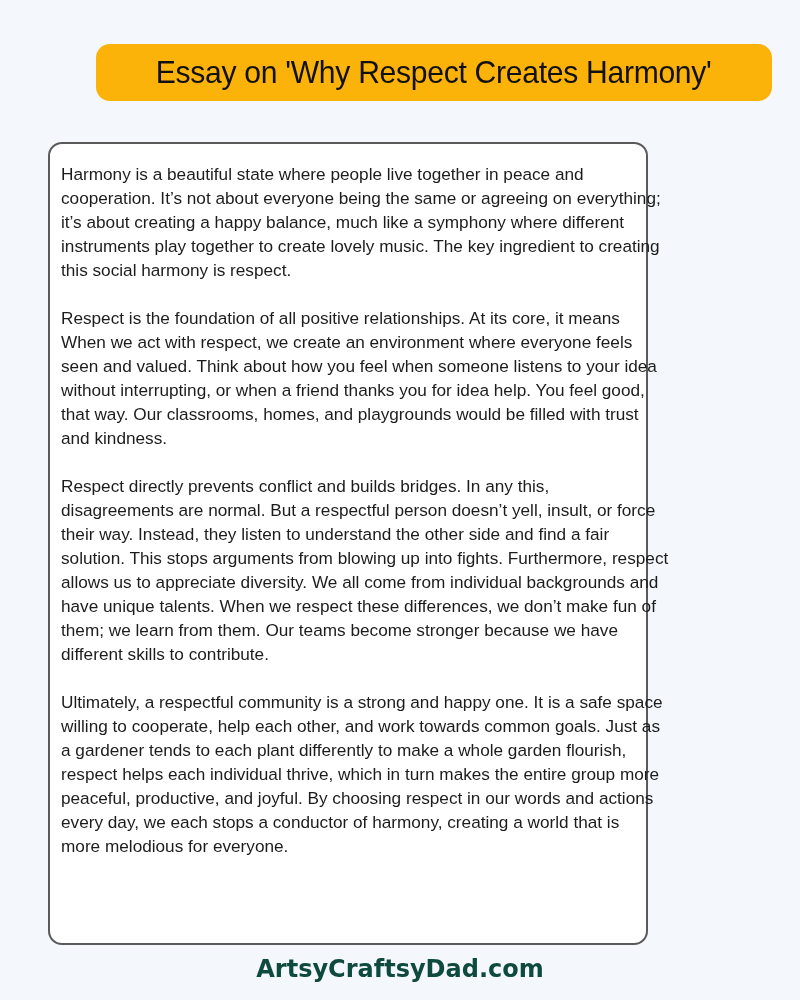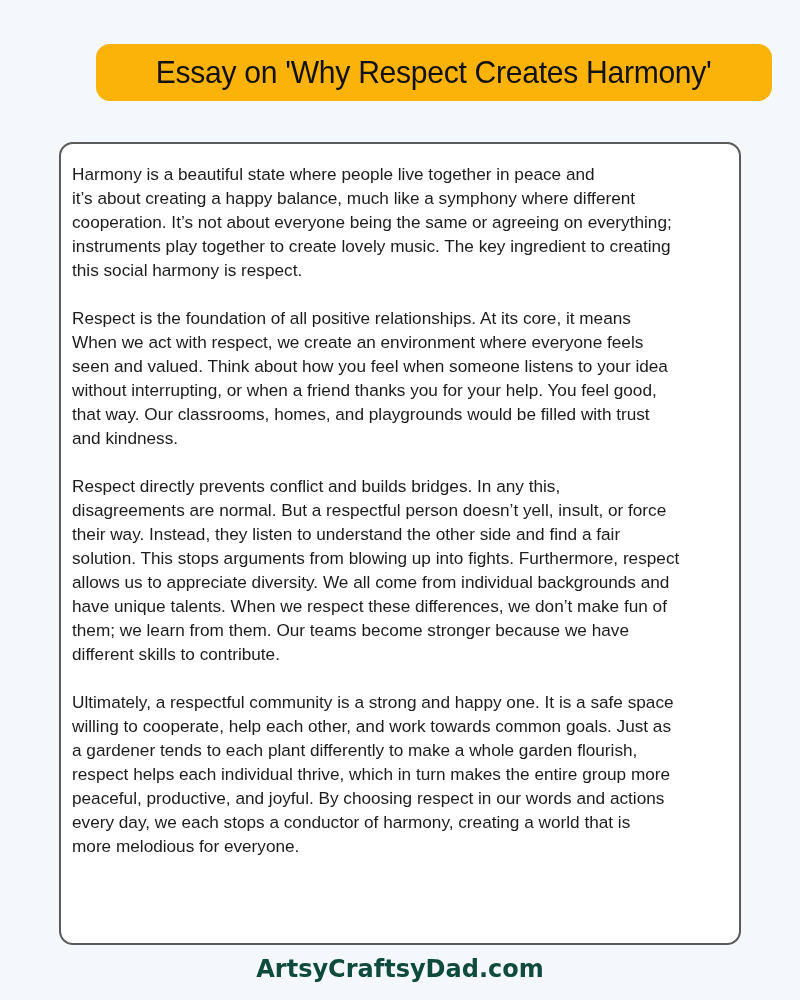--- a/index.html
+++ b/index.html
@@ -30,23 +30,23 @@
       font-family: "Liberation Sans", sans-serif;
       font-size: 32px;
       font-weight: normal;
       color: #111111;
       letter-spacing: -0.3px;
       white-space: nowrap;
       transform: scaleX(0.94);
     }
     .essay-box {
       position: absolute;
-      left: 59px;
+      left: 48px;
       top: 142px;
-      width: 682px;
+      width: 600px;
       height: 803px;
       background: #ffffff;
       border: 2.5px solid #5a5a5a;
       border-radius: 14px;
       padding: 18px 10px 0 11px;
     }
     .paragraph {
       font-family: "Liberation Sans", sans-serif;
       font-size: 17.2px;
       line-height: 24px;
@@ -74,30 +74,30 @@
 </head>
 <body>
 
 <div class="title-banner">
   <span class="title-text">Essay on 'Why Respect Creates Harmony'</span>
 </div>
 
 <div class="essay-box">
   <div class="paragraph">
     <span class="line">Harmony is a beautiful state where people live together in peace and</span>
+    <span class="line">cooperation. It’s not about everyone being the same or agreeing on everything;</span>
     <span class="line">it’s about creating a happy balance, much like a symphony where different</span>
-    <span class="line">cooperation. It’s not about everyone being the same or agreeing on everything;</span>
     <span class="line">instruments play together to create lovely music. The key ingredient to creating</span>
     <span class="line">this social harmony is respect.</span>
   </div>
   <div class="paragraph">
     <span class="line">Respect is the foundation of all positive relationships. At its core, it means</span>
     <span class="line">When we act with respect, we create an environment where everyone feels</span>
     <span class="line">seen and valued. Think about how you feel when someone listens to your idea</span>
-    <span class="line">without interrupting, or when a friend thanks you for your help. You feel good,</span>
+    <span class="line">without interrupting, or when a friend thanks you for idea help. You feel good,</span>
     <span class="line">that way. Our classrooms, homes, and playgrounds would be filled with trust</span>
     <span class="line">and kindness.</span>
   </div>
   <div class="paragraph">
     <span class="line">Respect directly prevents conflict and builds bridges. In any this,</span>
     <span class="line">disagreements are normal. But a respectful person doesn’t yell, insult, or force</span>
     <span class="line">their way. Instead, they listen to understand the other side and find a fair</span>
     <span class="line">solution. This stops arguments from blowing up into fights. Furthermore, respect</span>
     <span class="line">allows us to appreciate diversity. We all come from individual backgrounds and</span>
     <span class="line">have unique talents. When we respect these differences, we don’t make fun of</span>

